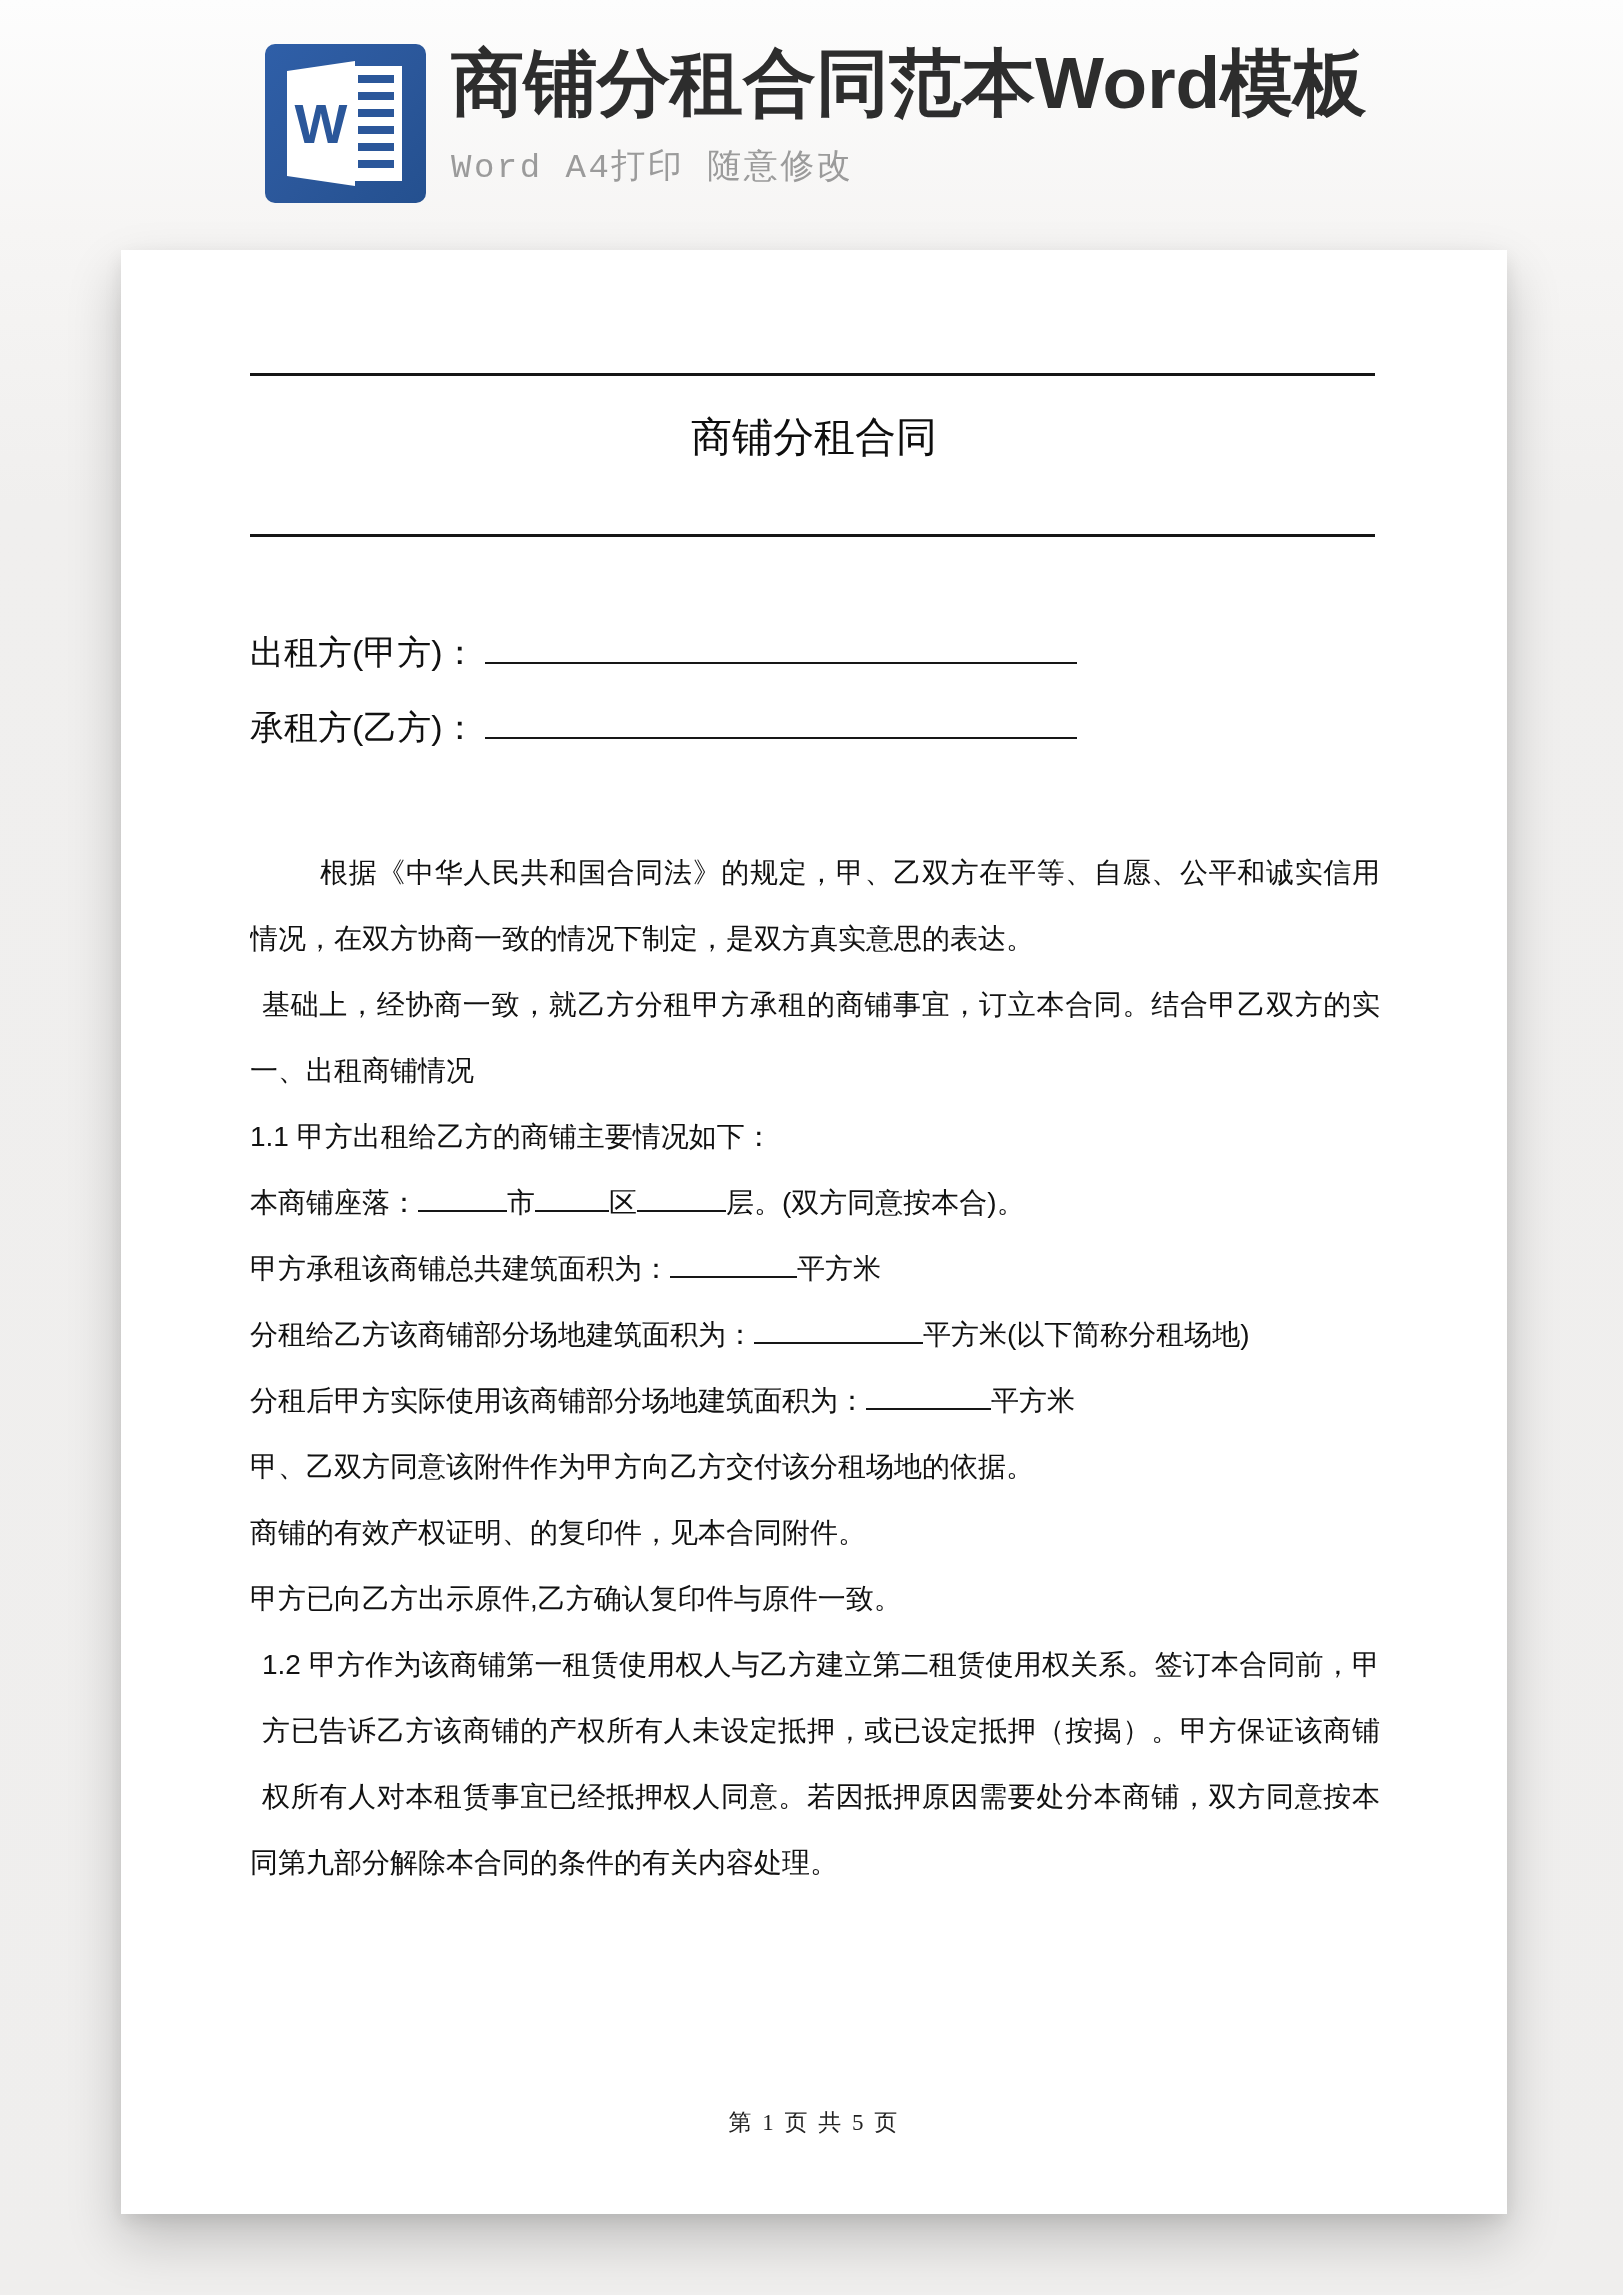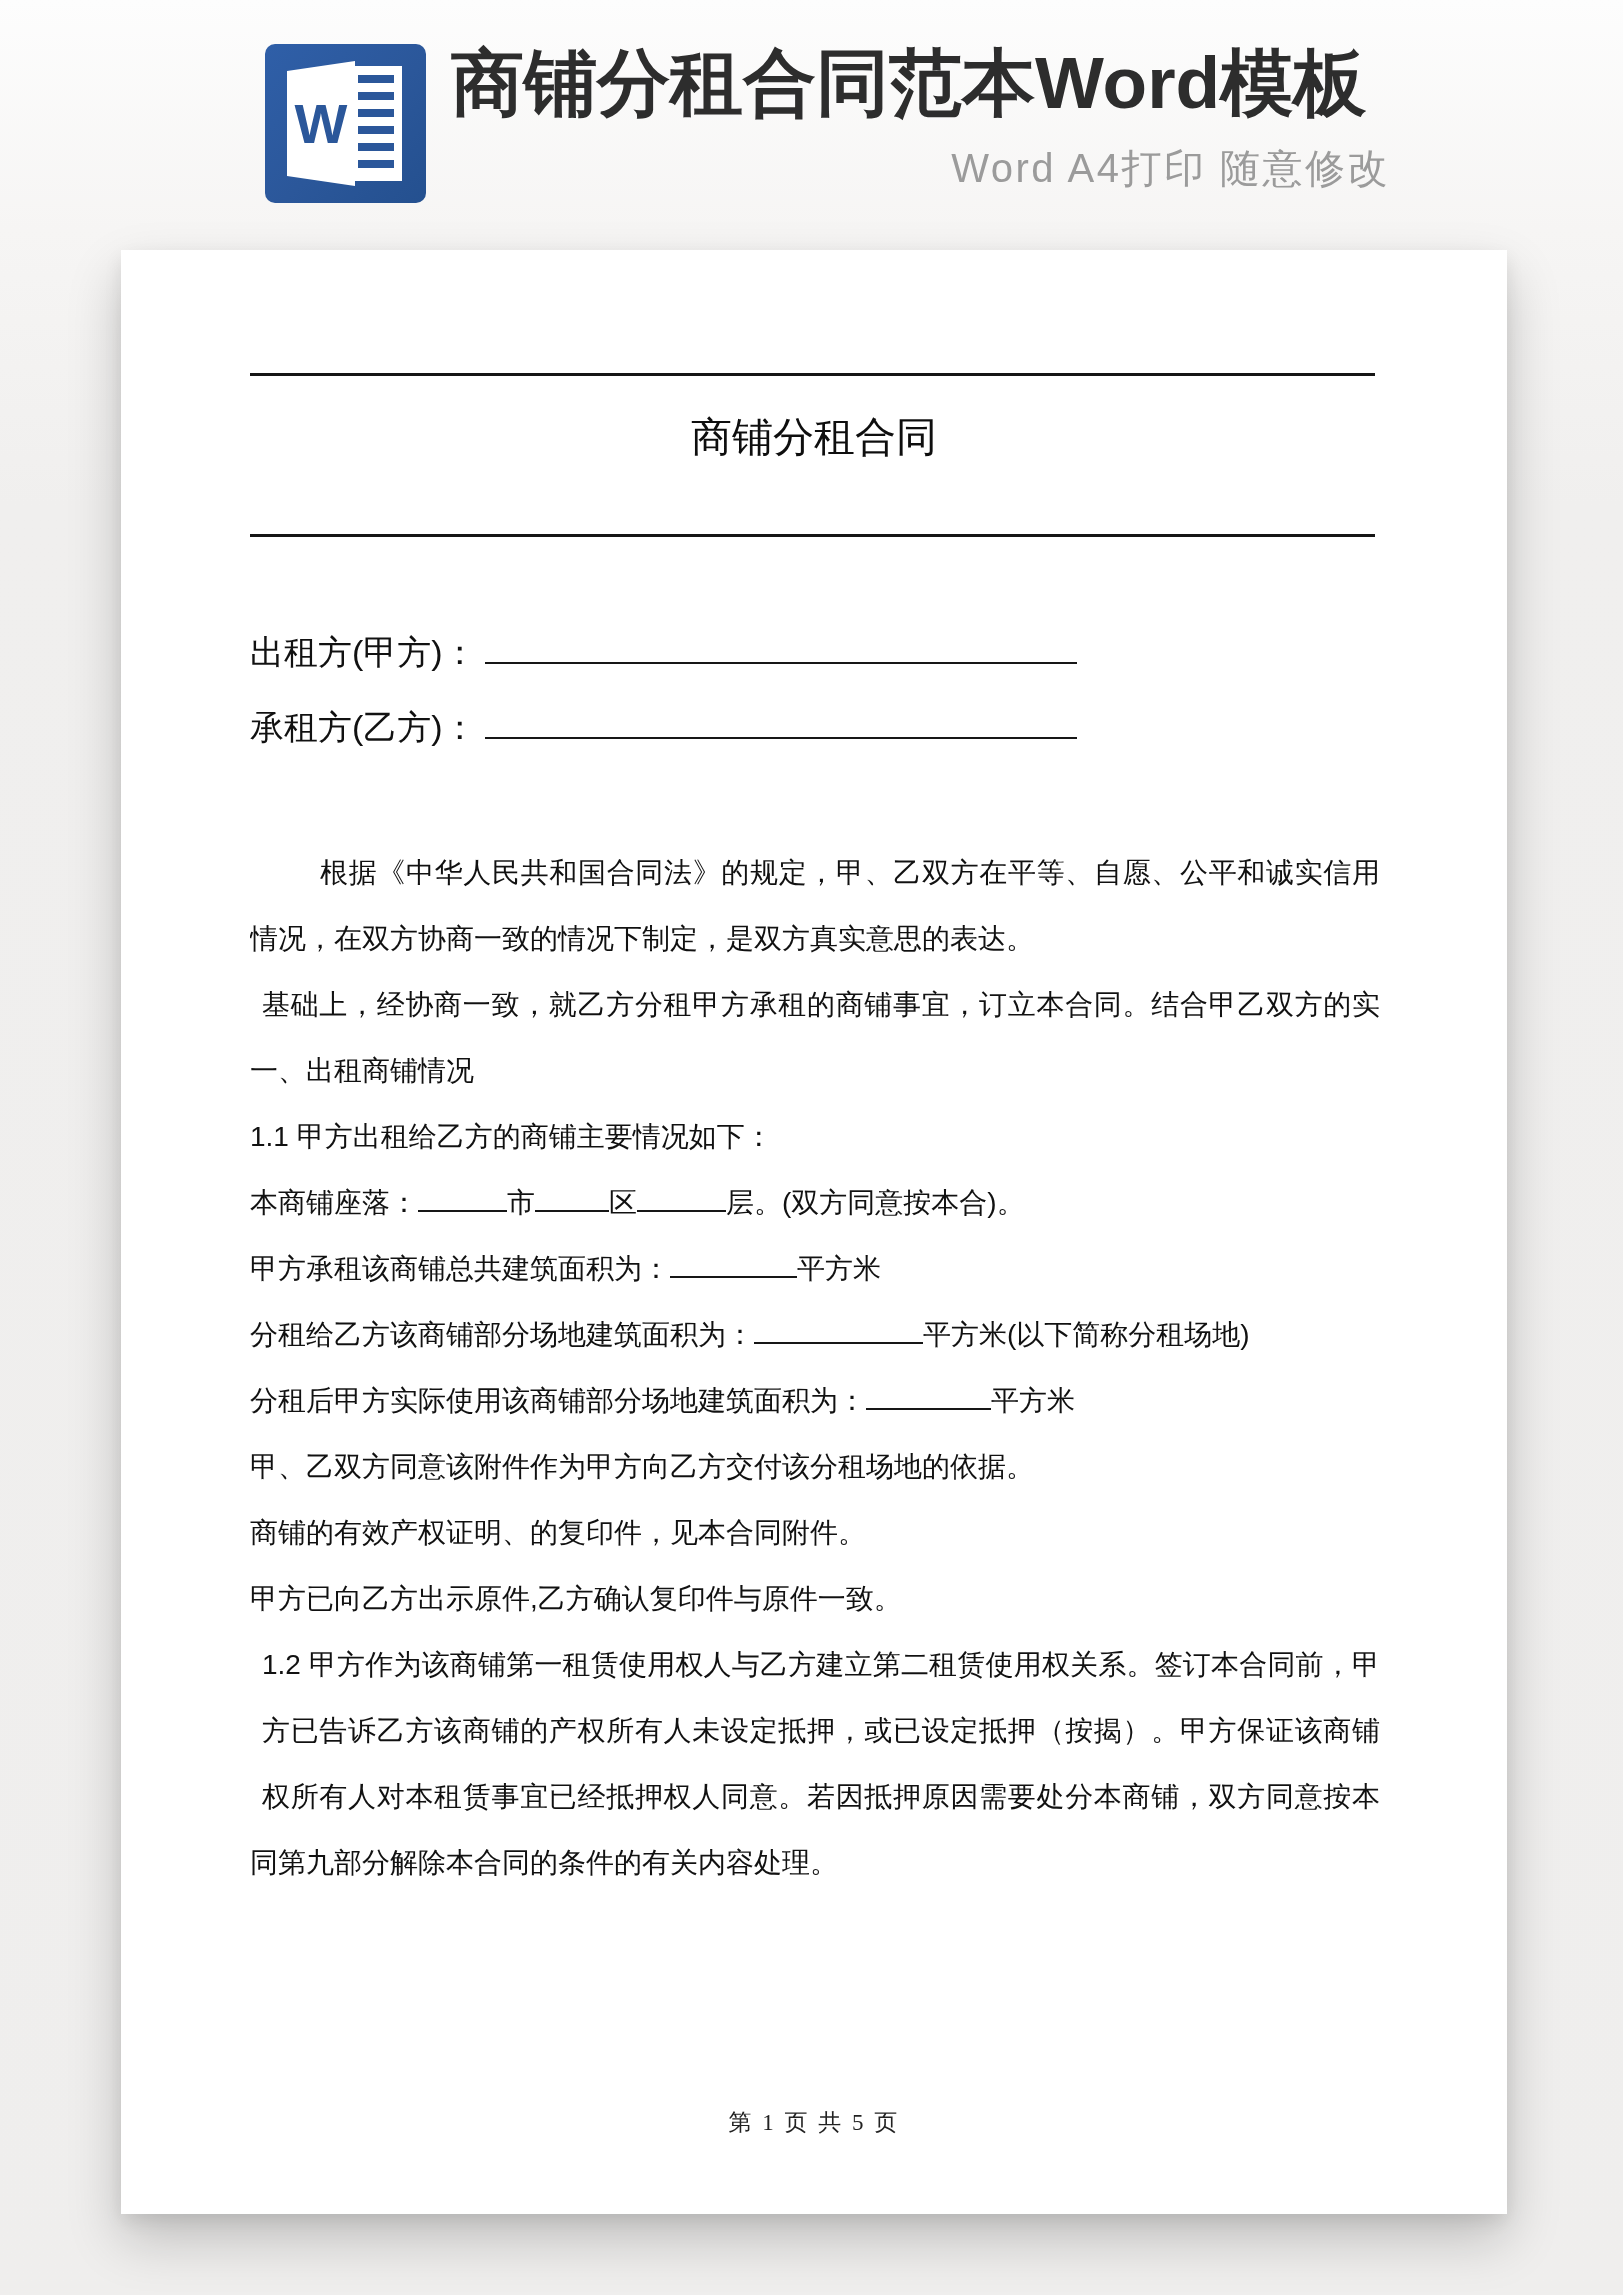--- a/index.html
+++ b/index.html
@@ -21,22 +21,22 @@
     position:absolute;left:22px;top:17px;width:68px;height:125px;background:#fff;
     clip-path:polygon(0 8%,100% 0,100% 100%,0 92%);
     display:flex;align-items:center;justify-content:center;
   }
   .icon-w{color:#2b579a;font-weight:700;font-size:56px;line-height:56px;}
   .header-title{
     position:absolute;left:451px;top:32px;width:947px;height:101px;line-height:101px;
     font-size:73px;font-weight:700;color:#2d2d2d;white-space:nowrap;
   }
   .header-subtitle{
-    position:absolute;left:451px;top:145px;width:939px;text-align:right;
-    font-size:40px;line-height:47px;color:#9b9b9b;letter-spacing:2.5px;white-space:nowrap;
+    position:absolute;left:451px;top:145px;width:939px;text-align:left;
+    font-size:34px;line-height:47px;color:#9b9b9b;letter-spacing:2.5px;white-space:nowrap;font-family:Liberation Mono, monospace;
   }
   
   .page-card{
     position:absolute;left:121px;top:250px;width:1386px;height:1964px;background:#ffffff;
     box-shadow:0 25px 51px rgba(0,0,0,.20),0 6.8px 17px rgba(0,0,0,.08);
   }
   .rule{position:absolute;left:129px;width:1125px;height:3.4px;background:#161616;}
   .rule-top{top:123px;}
   .rule-bottom{top:284px;}
   .doc-title{

